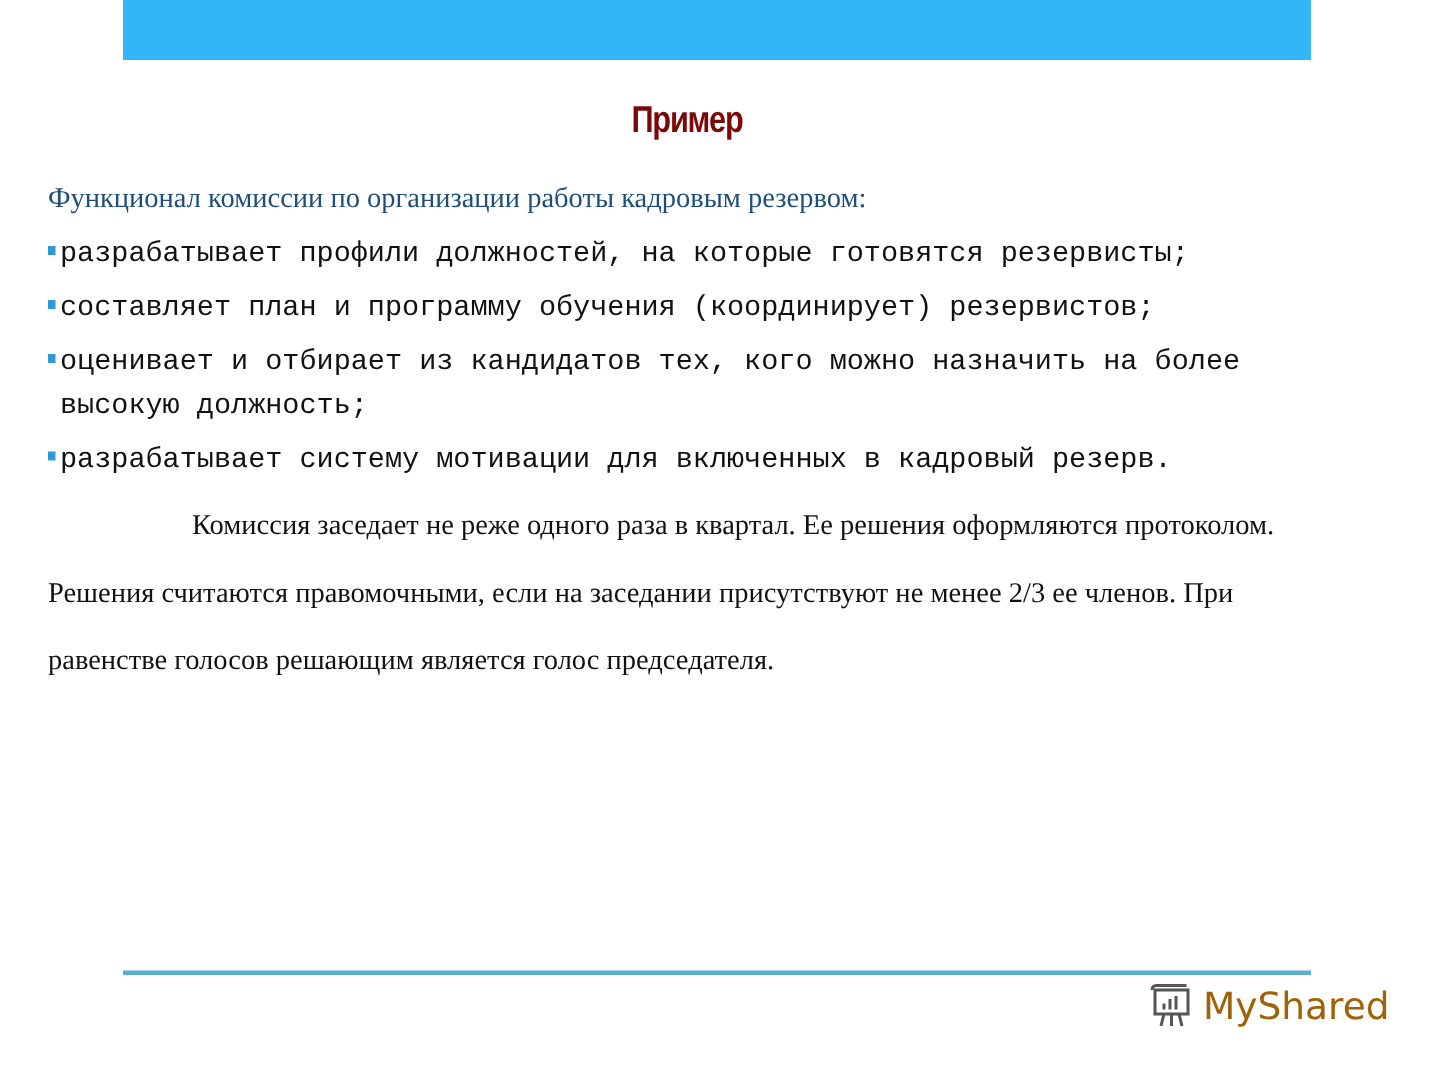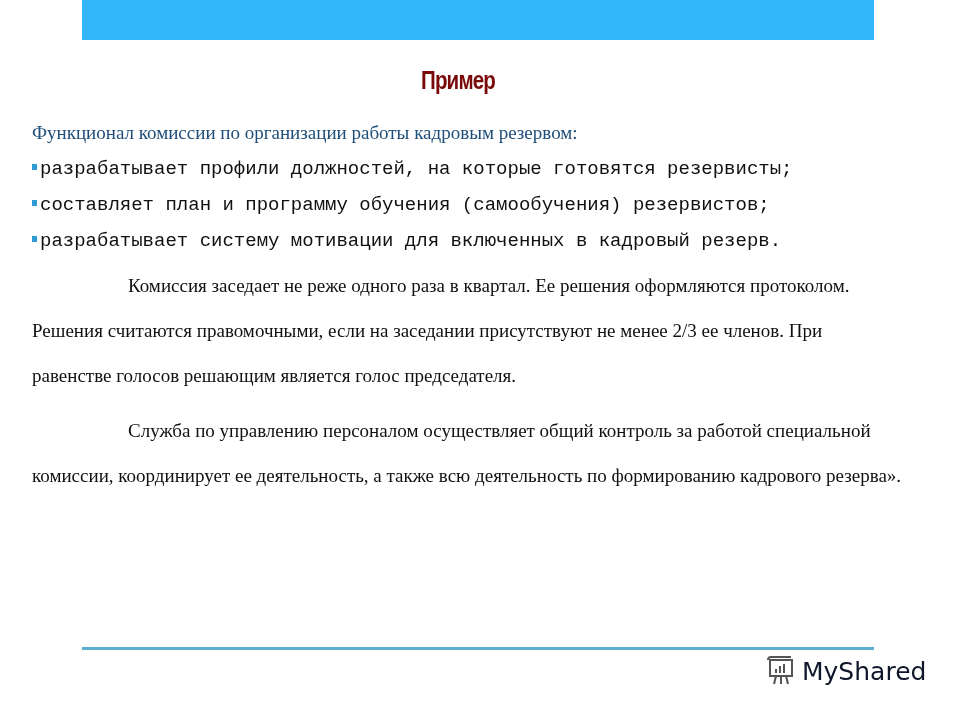--- a/index.html
+++ b/index.html
@@ -16,50 +16,53 @@
   .content { position:absolute; left:32px; top:118px; width:900px; font-size:19px; line-height:29px; }
   .intro { color:#1f4e79; margin-bottom:8px; }
   .bullet { position:relative; padding-left:8px; margin-bottom:7px;font-family:Liberation Mono, monospace; }
   .bullet .sq {
     position:absolute; left:0; top:9px; width:5px; height:6px; background:#2e9bd6;
   }
   .para { text-indent:96px; line-height:45px; margin-top:6px; }
   .para + .para { margin-top:10px; }
   .bottom-line { position:absolute; left:82px; top:647px; width:792px; height:3px; background:#5aaed0; }
   .logo {
-    position:absolute; left:766px; top:656px; display:flex; align-items:center; gap:6px;
-    font-family:"DejaVu Sans", sans-serif; font-size:25px; color:#0f172a;
+    position:absolute; left:766px; top:656px; display:flex; gap:6px;
+    font-family:"DejaVu Sans", sans-serif; font-size:25px; color:#a16207;
   }
   .logo svg { display:block; }
 </style>
 </head>
 <body>
 
 <div class="top-bar"></div>
 
 <div class="title">Пример</div>
 
 <div class="content">
   <div class="intro">Функционал комиссии по организации работы кадровым резервом:</div>
 
   <div class="bullet">
     <span class="sq"></span>
     <span>разрабатывает профили должностей, на которые готовятся резервисты;</span>
   </div>
   <div class="bullet">
     <span class="sq"></span>
-    <span>составляет план и программу обучения (самообучения) резервистов;</span>
+    <span>составляет план и программу обучения (координирует) резервистов;</span>
+  </div>
+  <div class="bullet" style="width:840px">
+    <span class="sq"></span>
+    <span>оценивает и отбирает из кандидатов тех, кого можно назначить на более высокую должность;</span>
   </div>
   <div class="bullet">
     <span class="sq"></span>
     <span>разрабатывает систему мотивации для включенных в кадровый резерв.</span>
   </div>
 
   <div class="para" style="width:820px">Комиссия заседает не реже одного раза в квартал. Ее решения оформляются протоколом. Решения считаются правомочными, если на заседании присутствуют не менее 2/3 ее членов. При равенстве голосов решающим является голос председателя.</div>
-  <div class="para" style="width:895px">Служба по управлению персоналом осуществляет общий контроль за работой специальной комиссии, координирует ее деятельность, а также всю деятельность по формированию кадрового резерва».</div>
 </div>
 
 <div class="bottom-line"></div>
 
 <div class="logo">
   <svg width="30" height="30" viewBox="0 0 30 30">
     <rect x="4" y="4" width="22" height="16" fill="none" stroke="#555" stroke-width="2"></rect>
     <path d="M2 4 Q2 1 5 1 L25 1" fill="none" stroke="#555" stroke-width="2"></path>
     <rect x="9" y="13" width="2" height="4" fill="#555"></rect>
     <rect x="13" y="10" width="2" height="7" fill="#555"></rect>

